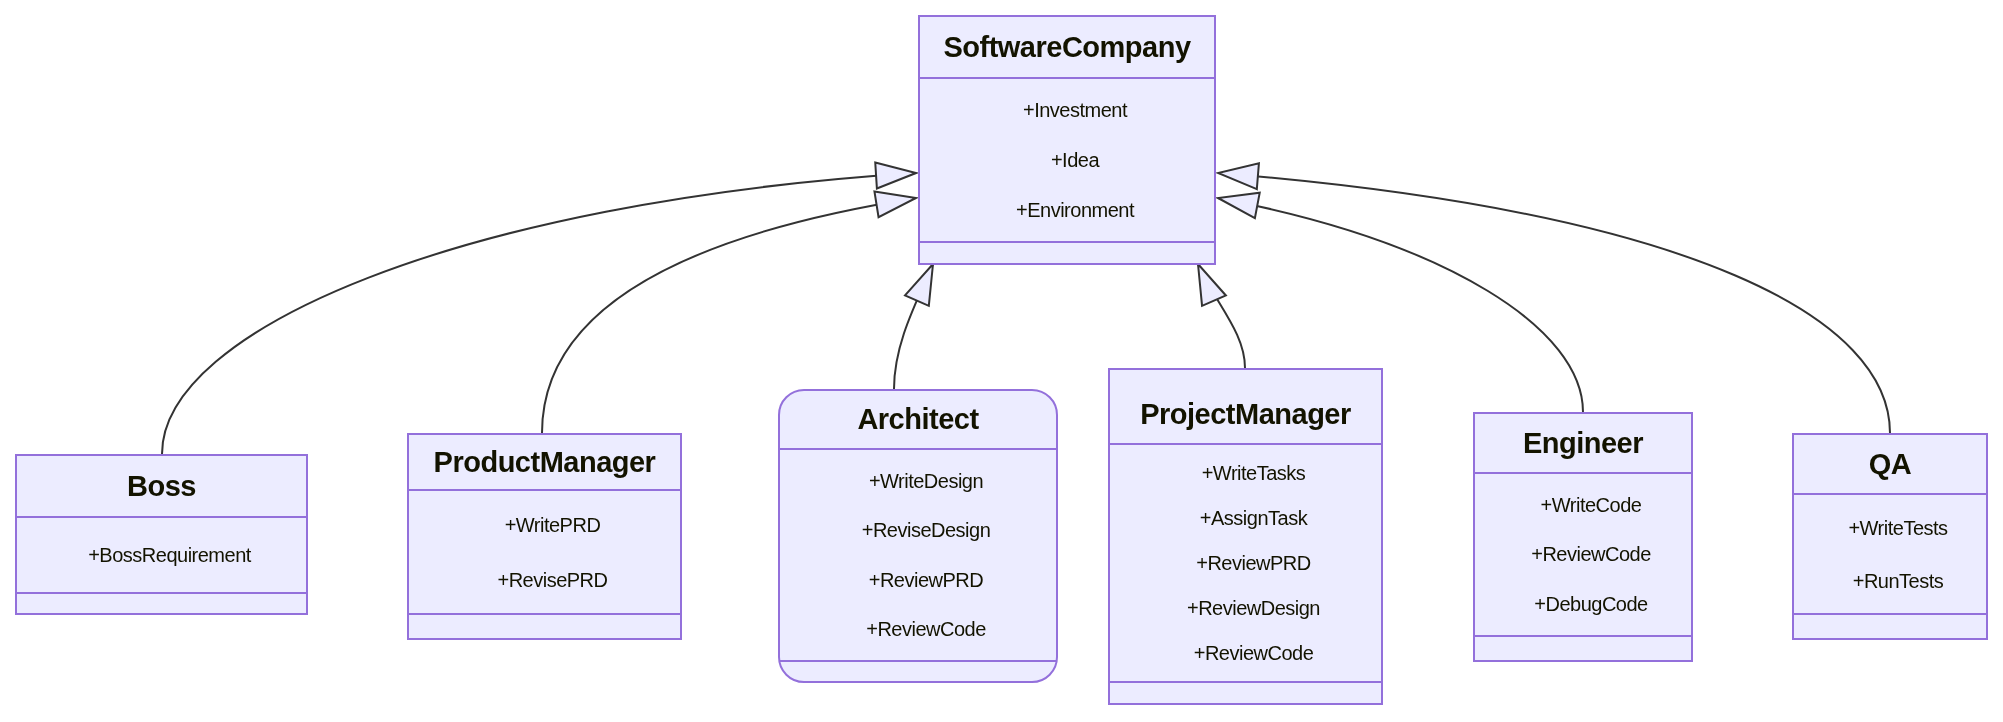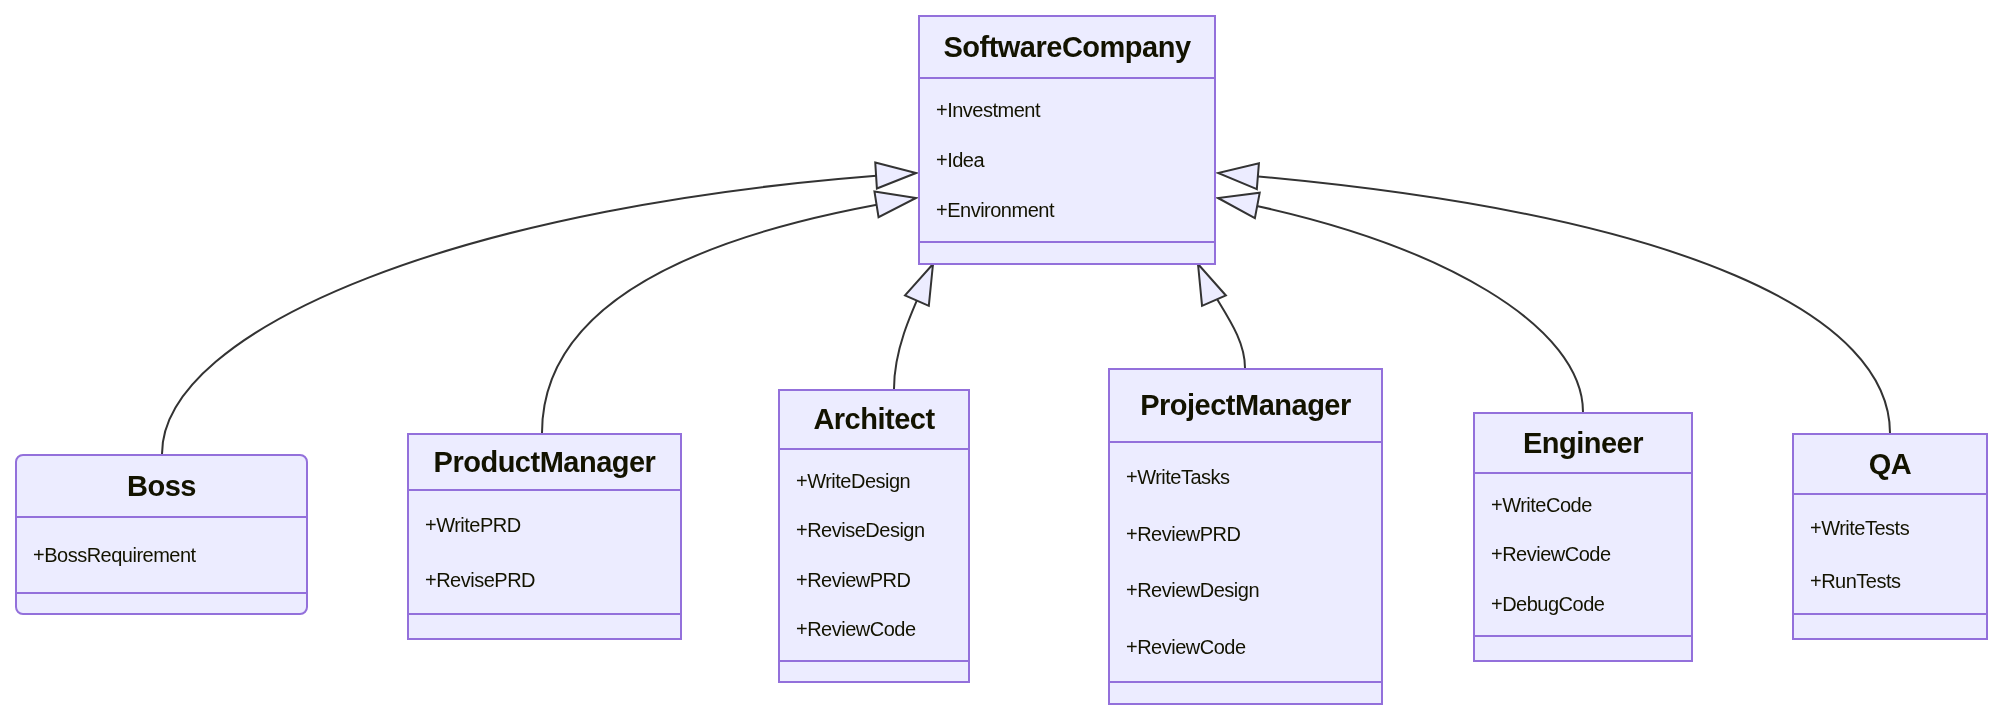--- a/index.html
+++ b/index.html
@@ -19,20 +19,21 @@
     stroke-width:2;
   }
   .class-box {
     position:absolute;
     z-index:1;
     display:flex;
     flex-direction:column;
     box-sizing:border-box;
     background:var(--node-fill,#ECECFF);
     border:2px solid var(--node-border,#9370DB);
+    text-align:center;
   }
   .class-title {
     display:flex;
     align-items:center;
     justify-content:center;
     flex:0 0 auto;
     box-sizing:border-box;
     font-size:29px;
     font-weight:bold;
     color:var(--text-color,#131300);
@@ -81,49 +82,50 @@
   <div id="nodes-layer">
       <div class="class-box" style="left: 918px; top: 15px; width: 298px; height: 250px;">
     <div class="class-title" style="height: 62px;">SoftwareCompany</div>
     <ul class="class-attrs">
           <li>+Investment</li>
           <li>+Idea</li>
           <li>+Environment</li>
         </ul>
     <div class="class-methods" style="height: 22px;"></div>
   </div>
-      <div class="class-box" style="left: 15px; top: 454px; width: 293px; height: 161px; border-radius: 8px;">
+      <div class="class-box" style="left: 15px; top: 454px; width: 293px; height: 161px;">
     <div class="class-title" style="height: 62px;">Boss</div>
     <ul class="class-attrs">
           <li>+BossRequirement</li>
         </ul>
     <div class="class-methods" style="height: 21px;"></div>
   </div>
       <div class="class-box" style="left: 407px; top: 433px; width: 275px; height: 207px;">
     <div class="class-title" style="height: 56px;">ProductManager</div>
     <ul class="class-attrs">
           <li>+WritePRD</li>
           <li>+RevisePRD</li>
         </ul>
     <div class="class-methods" style="height: 25px;"></div>
   </div>
-      <div class="class-box" style="left: 778px; top: 389px; width: 192px; height: 294px;">
+      <div class="class-box" style="left: 778px; top: 389px; width: 280px; height: 294px; border-radius: 26px;">
     <div class="class-title" style="height: 59px;">Architect</div>
     <ul class="class-attrs">
           <li>+WriteDesign</li>
           <li>+ReviseDesign</li>
           <li>+ReviewPRD</li>
           <li>+ReviewCode</li>
         </ul>
     <div class="class-methods" style="height: 21px;"></div>
   </div>
       <div class="class-box" style="left: 1108px; top: 368px; width: 275px; height: 337px;">
-    <div class="class-title" style="height: 73px;">ProjectManager</div>
+    <div class="class-title" style="height: 59px; margin-top: 16px;">ProjectManager</div>
     <ul class="class-attrs">
           <li>+WriteTasks</li>
+          <li>+AssignTask</li>
           <li>+ReviewPRD</li>
           <li>+ReviewDesign</li>
           <li>+ReviewCode</li>
         </ul>
     <div class="class-methods" style="height: 22px;"></div>
   </div>
       <div class="class-box" style="left: 1473px; top: 412px; width: 220px; height: 250px;">
     <div class="class-title" style="height: 60px;">Engineer</div>
     <ul class="class-attrs">
           <li>+WriteCode</li>

